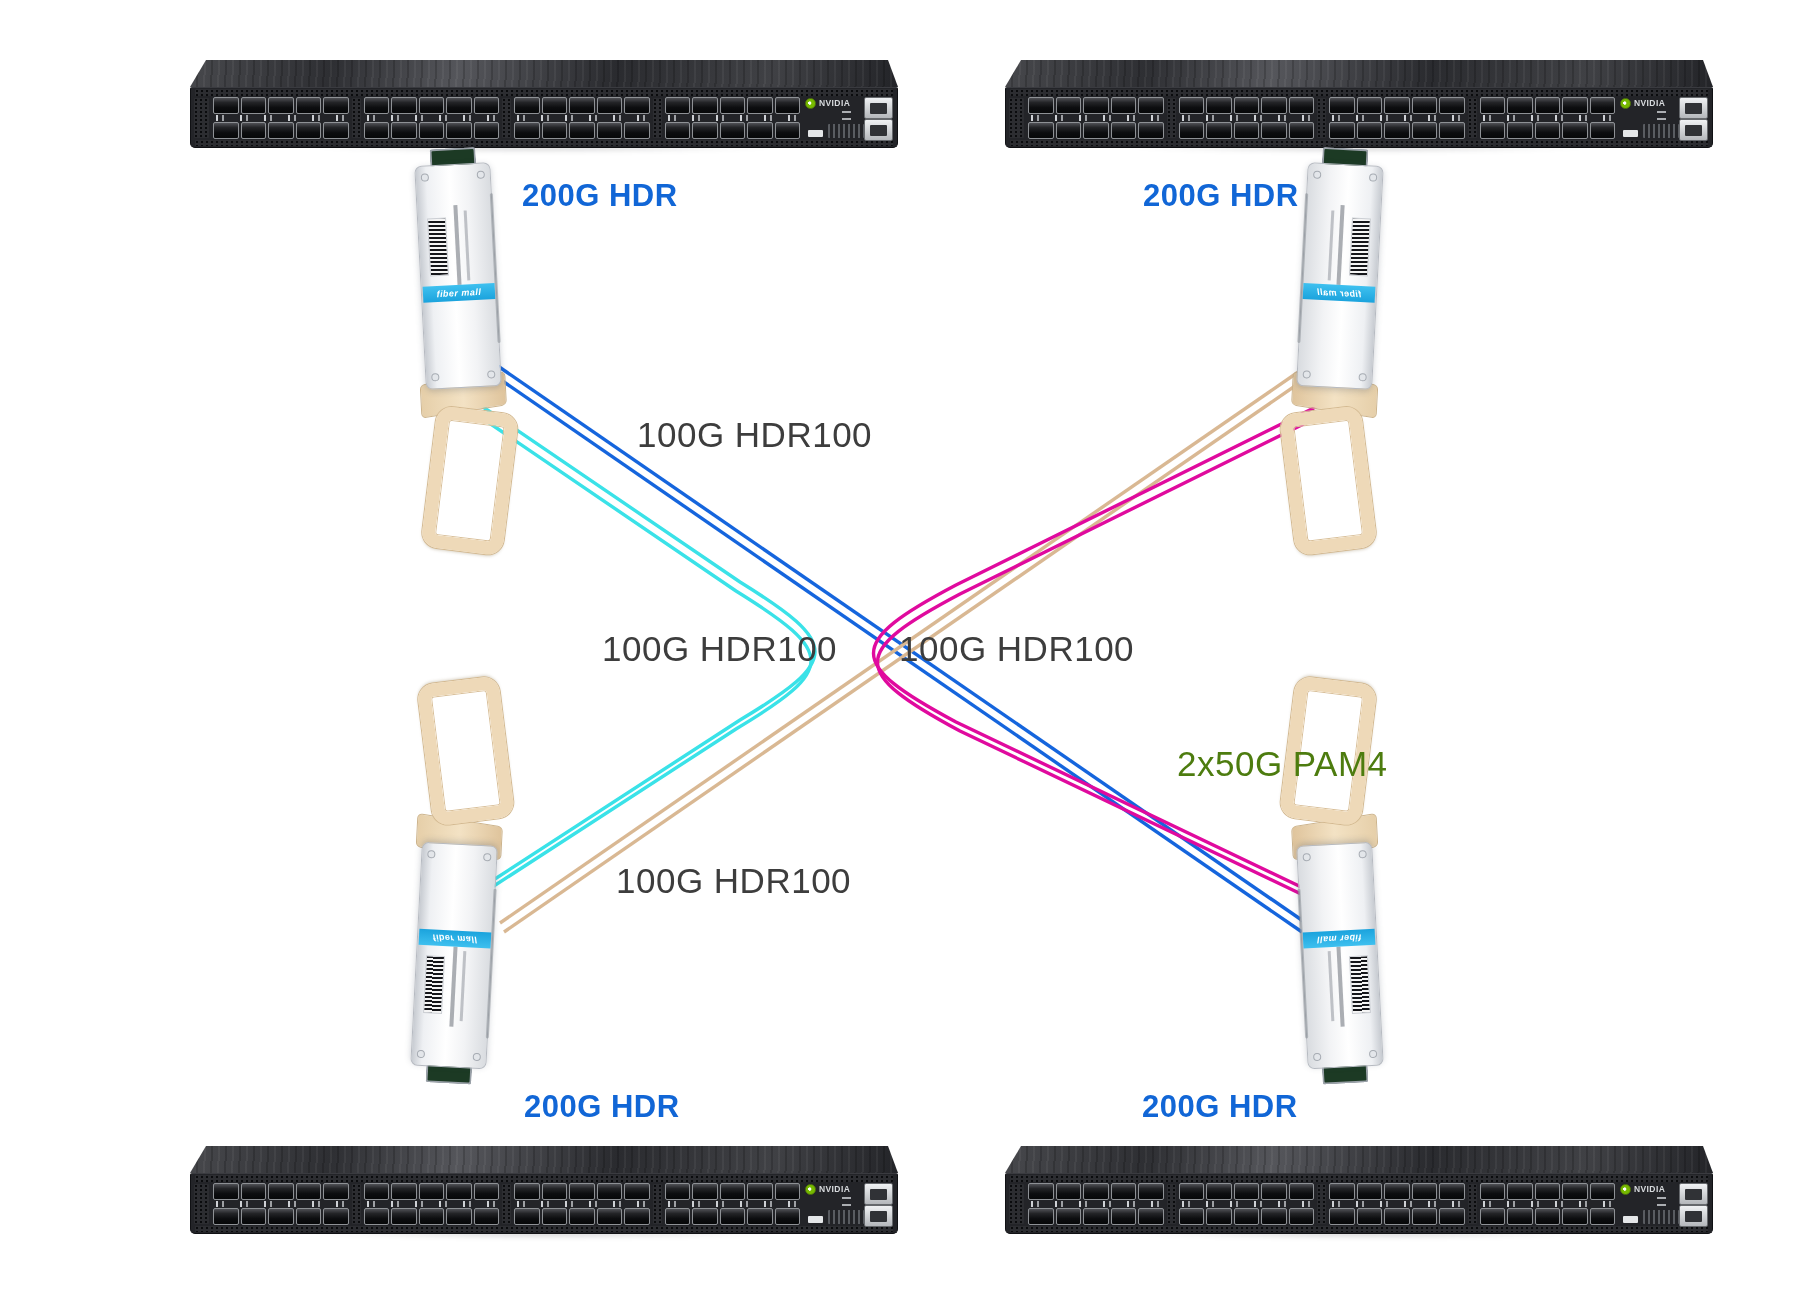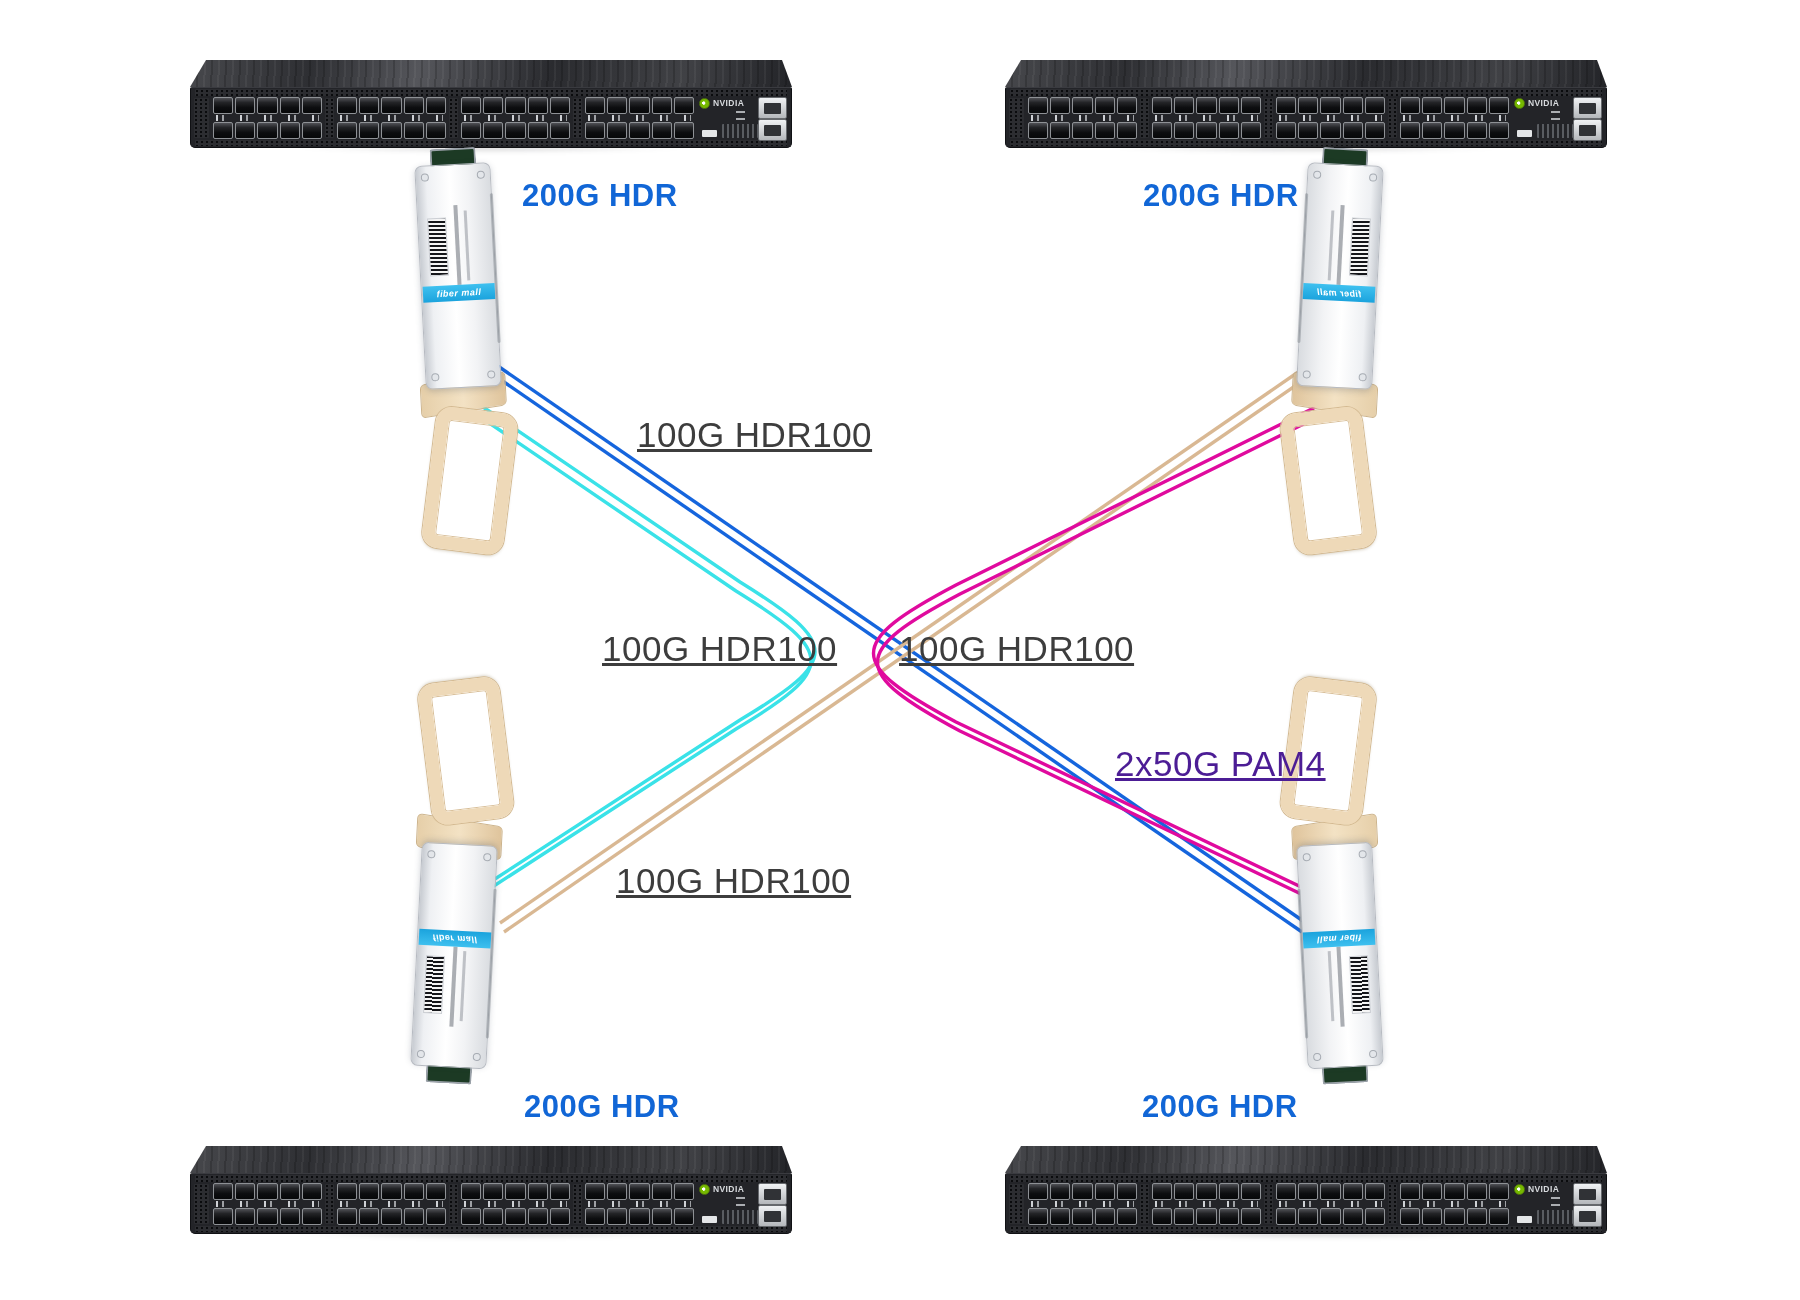--- a/index.html
+++ b/index.html
@@ -3,25 +3,25 @@
 <meta charset="utf-8">
 <style>
   html,body{margin:0;padding:0;background:#ffffff;}
   .canvas{position:relative;width:1800px;height:1300px;background:#ffffff;overflow:hidden;
           font-family:"Liberation Sans",sans-serif;}
 
   
   #cables{position:absolute;left:0;top:0;width:1800px;height:1300px;z-index:1;}
 
   
-  .cable-label{position:absolute;font-size:35px;white-space:nowrap;z-index:4;letter-spacing:.5px;text-decoration:underline;}
+  .cable-label{position:absolute;font-size:35px;white-space:nowrap;z-index:4;letter-spacing:.5px;}
   .speed-label{position:absolute;font-size:31px;font-weight:bold;white-space:nowrap;z-index:4;letter-spacing:.5px;margin-left:10px;}
 
   
-  .sw-pos{position:absolute;width:602px;height:88px;z-index:2;}
+  .sw-pos{position:absolute;width:708px;height:88px;z-index:2;}
   .sw{position:relative;width:100%;height:100%;}
   .sw::after{content:"";position:absolute;left:14px;right:14px;bottom:-8px;height:10px;
              background:radial-gradient(ellipse 50% 100% at 50% 0,rgba(40,40,45,.25),transparent 70%);filter:blur(2px);}
   .sw-top{position:absolute;left:0;top:0;right:0;height:27px;
           background:linear-gradient(100deg,#47484c,#2e2f33 20%,#55565b 38%,#2a2b2f 60%,#404145 82%,#232428);
           clip-path:polygon(16px 0,calc(100% - 10px) 0,100% 100%,0 100%);}
   .sw-top::after{content:"";position:absolute;inset:0;
           background:repeating-linear-gradient(92deg,rgba(255,255,255,.05) 0 2px,transparent 2px 7px,rgba(0,0,0,.18) 7px 9px,transparent 9px 14px);}
   .sw-front{position:absolute;left:0;top:27px;right:0;bottom:0;background:#232428;
           border:1px solid #101114;border-top-color:#3a3b40;border-radius:2px 2px 5px 5px;
@@ -562,18 +562,18 @@
       <div class="t-band">
         <span>fiber mall</span>
       </div>
     </div>
   </div>
 </div>
 <div class="cable-label" style="left: 637px; top: 415px; color: rgb(61, 61, 61);">100G HDR100</div>
     <div class="cable-label" style="left: 602px; top: 629px; color: rgb(61, 61, 61);">100G HDR100</div>
     <div class="cable-label" style="left: 899px; top: 629px; color: rgb(61, 61, 61);">100G HDR100</div>
     <div class="cable-label" style="left: 616px; top: 861px; color: rgb(61, 61, 61);">100G HDR100</div>
-    <div class="cable-label" style="left: 1115px; top: 744px; color: #4c1d95;">2x50G PAM4</div>
+    <div class="cable-label" style="left: 1177px; top: 744px; color: #4d7c0f;">2x50G PAM4</div>
     <div class="speed-label" style="left: 512px; top: 178px; color: rgb(17, 102, 214);">200G HDR</div>
     <div class="speed-label" style="left: 1133px; top: 178px; color: rgb(17, 102, 214);">200G HDR</div>
     <div class="speed-label" style="left: 514px; top: 1089px; color: rgb(17, 102, 214);">200G HDR</div>
     <div class="speed-label" style="left: 1132px; top: 1089px; color: rgb(17, 102, 214);">200G HDR</div>
   </div>
 
 </body></html>

